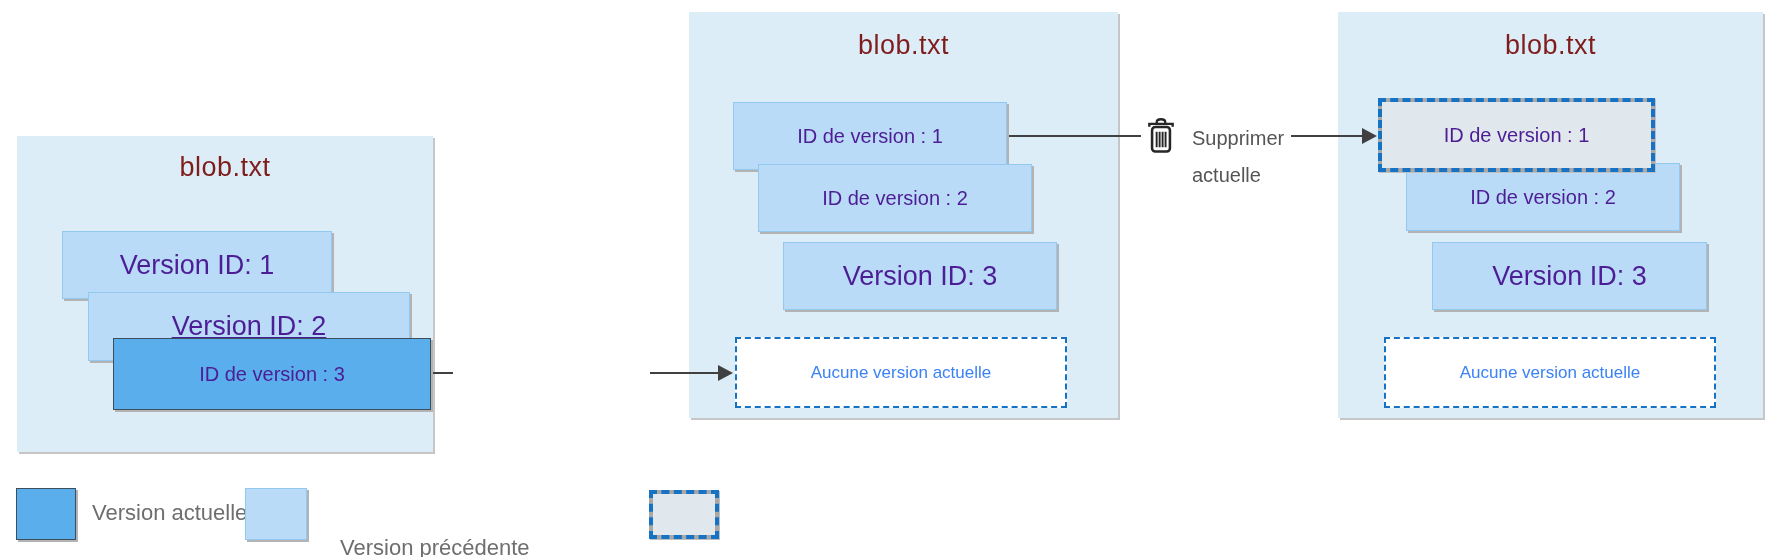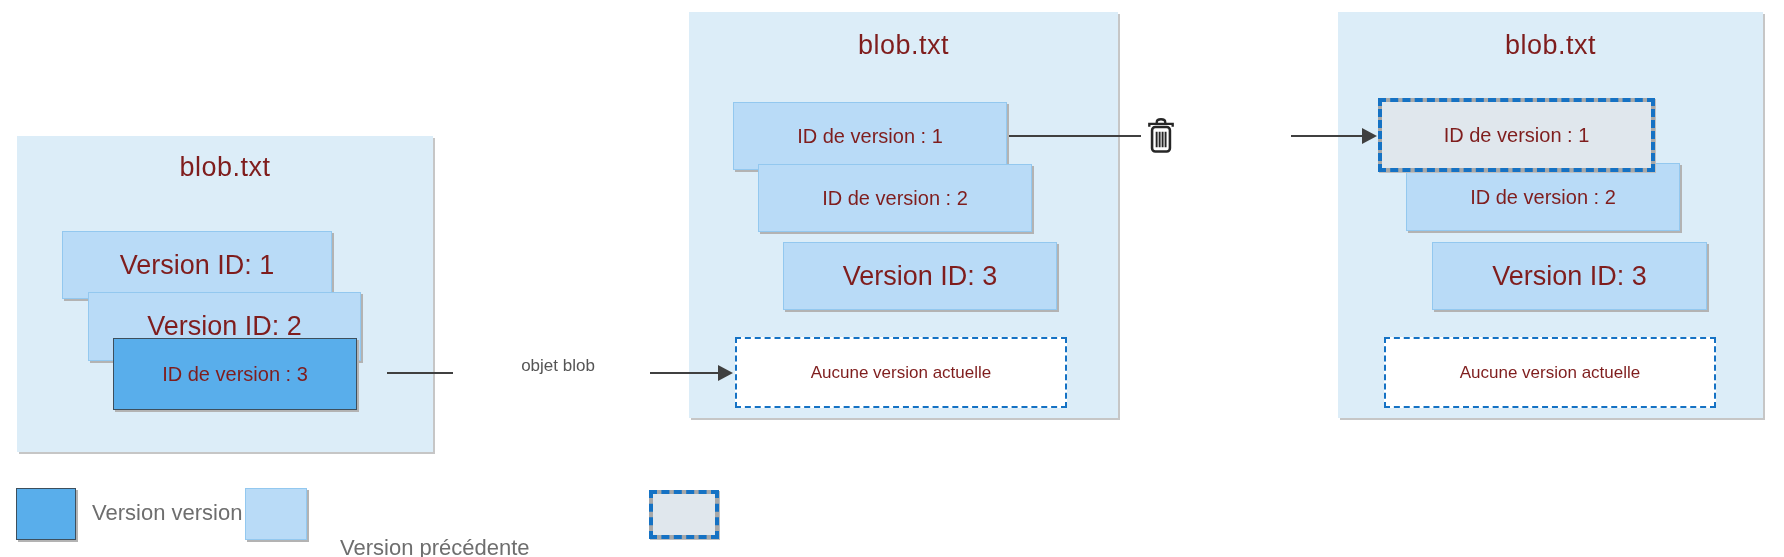--- a/index.html
+++ b/index.html
@@ -19,21 +19,21 @@
     position:absolute;
     left:0;width:100%;
     text-align:center;
     font-size:27px;
     color:#7f1d1d;
     letter-spacing:0.5px;
   }
   .card{
     position:absolute;
     display:flex;align-items:center;justify-content:center;
-    color:#7f1d1d;
+    color:#4c1d95;
     box-sizing:border-box;
   }
   .card.previous{
     background:#b9dbf7;
     border:1px solid #93c8ef;
     box-shadow:2px 2px 0 #b3b3b3;
   }
   .card.current{
     background:#59aeeb;
     border:1px solid #3d4f5d;
@@ -53,21 +53,21 @@
   }
   .card.small{font-size:20px;}
   .card.large{font-size:27px;margin-top:16px;}
   .placeholder{
     position:absolute;
     background:#ffffff;
     border:2px dashed #1572c4;
     box-sizing:border-box;
     display:flex;align-items:center;justify-content:center;
     font-size:17px;
-    color:#7f1d1d;
+    color:#3b82f6;
   }
   .hline{
     position:absolute;
     height:2px;
     background:#404040;
   }
   .arrowhead{
     position:absolute;
     width:0;height:0;
     border-top:8px solid transparent;
@@ -105,24 +105,24 @@
 </head>
 <body>
 
 <div class="stage">
 
   <div class="panel" style="left:17px;top:136px;width:416px;height:316px;">
     <div class="panel-title" style="top:16px;">blob.txt</div>
     <div class="card previous large" style="left:45px;top:79px;width:270px;height:68px;z-index:1;">
       <span>Version ID: 1</span>
     </div>
-    <div class="card previous large" style="left:71px;top:140px;width:273px;height:69px;z-index:2;">
+    <div class="card previous large" style="left:71px;top:140px;width:322px;height:69px;z-index:2;text-decoration:underline;">
       <span>Version ID: 2</span>
     </div>
-    <div class="card current small" style="left:96px;top:202px;width:244px;height:72px;z-index:3;">
+    <div class="card current small" style="left:96px;top:202px;width:318px;height:72px;z-index:3;">
       <span>ID de version : 3</span>
     </div>
   </div>
 
   <div class="panel" style="left:689px;top:12px;width:429px;height:406px;">
     <div class="panel-title" style="top:18px;">blob.txt</div>
     <div class="card previous small" style="left:44px;top:90px;width:274px;height:68px;z-index:1;">
       <span>ID de version : 1</span>
     </div>
     <div class="card previous small" style="left:69px;top:152px;width:274px;height:68px;z-index:2;">
@@ -147,38 +147,41 @@
     <div class="card previous large" style="left:94px;top:214px;width:275px;height:68px;z-index:2;">
       <span>Version ID: 3</span>
     </div>
     <div class="placeholder" style="left:46px;top:325px;width:332px;height:71px;">
       <span>Aucune version actuelle</span>
     </div>
   </div>
 
   <div class="hline" style="left:387px;top:372px;width:66px;"></div>
   <div class="arrow1-label">
-    <span class="l2">objet blob</span>
   </div>
   <div class="hline" style="left:650px;top:372px;width:68px;"></div>
   <div class="arrowhead" style="left:718px;top:365px;"></div>
 
   <div class="hline" style="left:1007px;top:135px;width:134px;"></div>
   <div class="trash">
     <svg width="34" height="42" viewBox="0 0 32 38">
       <path d="M12 7.4 V6 Q12 3.2 16 3.2 Q20 3.2 20 6 V7.4" fill="none" stroke="#262626" stroke-width="2.2"></path>
       <path d="M5 10.4 V7.6 H27 V10.4" fill="none" stroke="#262626" stroke-width="2.2"></path>
       <rect x="7.6" y="10.6" width="16.8" height="23" rx="3" fill="none" stroke="#262626" stroke-width="2.4"></rect>
       <path d="M11.9 15 V29.5 M14.7 15 V29.5 M17.5 15 V29.5 M20.3 15 V29.5" fill="none" stroke="#262626" stroke-width="1.8"></path>
     </svg>
   </div>
+  <div class="arrow2-label">
+    <span>Supprimer</span>
+    <span>actuelle</span>
+  </div>
   <div class="hline" style="left:1291px;top:135px;width:72px;"></div>
   <div class="arrowhead" style="left:1362px;top:128px;"></div>
 
   <div class="swatch card current" style="left:16px;top:488px;width:60px;height:52px;"></div>
-  <div class="legend-label" style="left:92px;top:500px;">Version version</div>
+  <div class="legend-label" style="left:92px;top:500px;">Version actuelle</div>
 
   <div class="swatch card previous" style="left:245px;top:488px;width:62px;height:52px;"></div>
   <div class="legend-label" style="left:340px;top:497px;margin-top:38px;">Version précédente</div>
 
   <div class="swatch card deleted" style="left:649px;top:490px;width:70px;height:49px;"></div>
 
 </div>
 
 </body></html>

